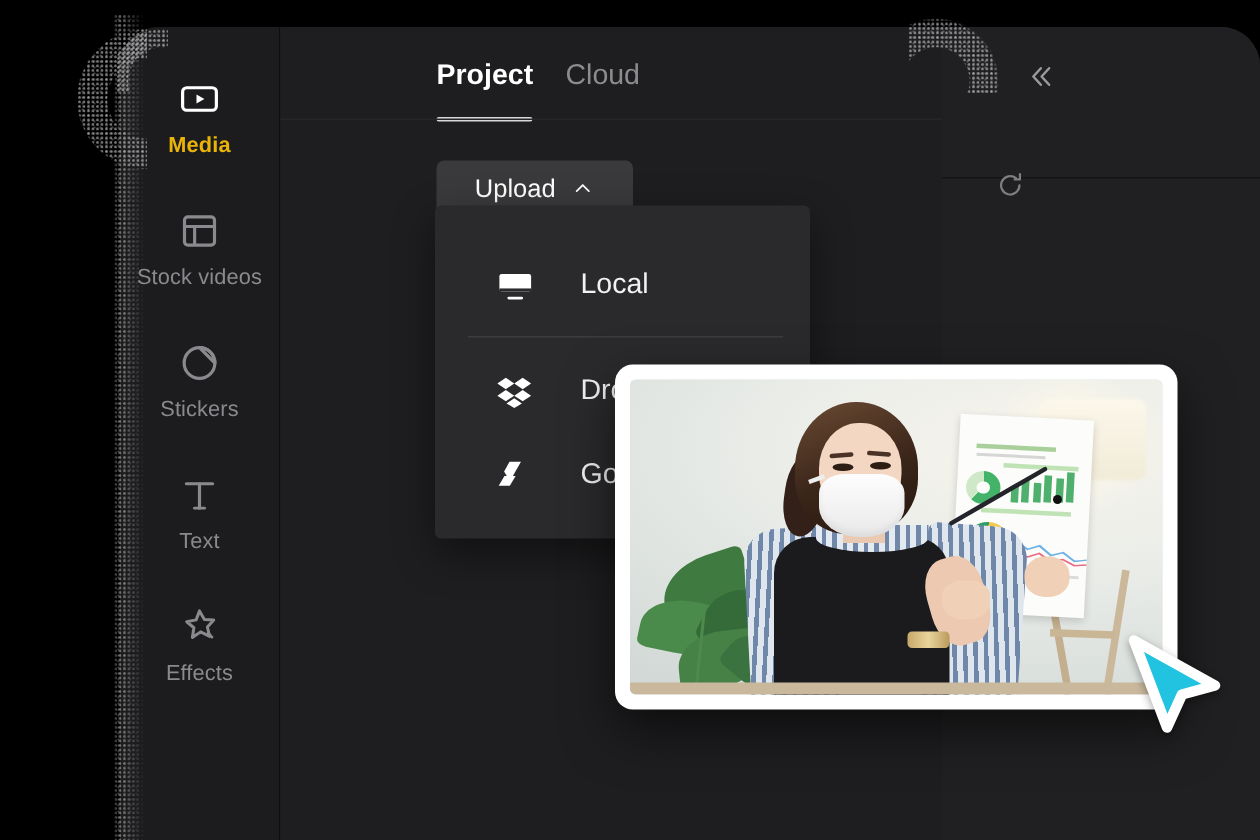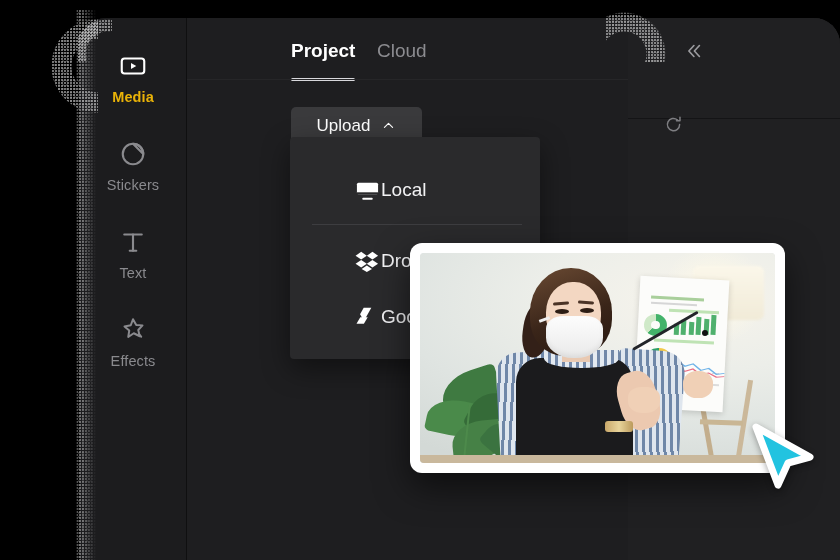--- a/index.html
+++ b/index.html
@@ -108,22 +108,22 @@
   .refresh svg{width:21px;height:21px;}
 
   
   .menu{
     position:absolute;left:103px;top:119px;width:250px;height:222px;
     background:#2a2a2c;border-radius:4px;
     box-shadow:0 10px 28px rgba(0,0,0,.45);
     overflow:hidden;
   }
   .menu-item{
-    display:flex;align-items:center;height:56px;padding-left:40px;
-    color:#f2f2f4;font-size:19px;cursor:pointer;user-select:none;margin-left:24px;
+    display:flex;align-items:center;gap:30px;height:56px;padding-left:40px;
+    color:#f2f2f4;font-size:19px;cursor:pointer;user-select:none;
   }
   .menu-ico{width:27px;height:27px;flex:0 0 27px;display:flex;align-items:center;justify-content:center;}
   .menu-ico svg{width:27px;height:27px;display:block;}
   .menu-sep{height:1px;background:#3d3d40;margin:6px 18px 8px 22px;}
   .menu .grp-top{padding-top:25px;}
 
   
   .thumb{
     position:absolute;left:410px;top:243px;width:375px;height:230px;
     background:#ffffff;border-radius:12px;padding:10px;box-sizing:border-box;
@@ -226,20 +226,30 @@
       <div class="rail-item active" style="margin-top:16px;">
         <span class="rail-ico">
           <svg viewBox="0 0 24 24" fill="none">
             <rect x="3" y="6" width="18" height="12" rx="2.2" stroke="#fff" stroke-width="1.7"></rect>
             <path d="M10.4 9.6 L14.6 12 L10.4 14.4 Z" fill="#fff"></path>
           </svg>
         </span>
         <span class="lbl">Media</span>
       </div>
 
+      <div class="rail-item">
+        <span class="rail-ico">
+          <svg viewBox="0 0 24 24" fill="none">
+            <rect x="4" y="4.5" width="16" height="15" rx="1.8" stroke="#8a8a8e" stroke-width="1.7"></rect>
+            <path d="M4 9.6 H20" stroke="#8a8a8e" stroke-width="1.7"></path>
+            <path d="M9.4 9.6 V19.5" stroke="#8a8a8e" stroke-width="1.7"></path>
+          </svg>
+        </span>
+        <span class="lbl">Stock videos</span>
+      </div>
 
 
       <div class="rail-item">
         <span class="rail-ico">
           <svg viewBox="0 0 24 24" fill="none">
             <circle cx="12" cy="12" r="8.2" stroke="#8a8a8e" stroke-width="1.7"></circle>
             <path d="M20.2 12 A8.2 8.2 0 0 0 12 3.8 Z" stroke="#8a8a8e" stroke-width="1.7" stroke-linejoin="round"></path>
           </svg>
         </span>
         <span class="lbl">Stickers</span>

